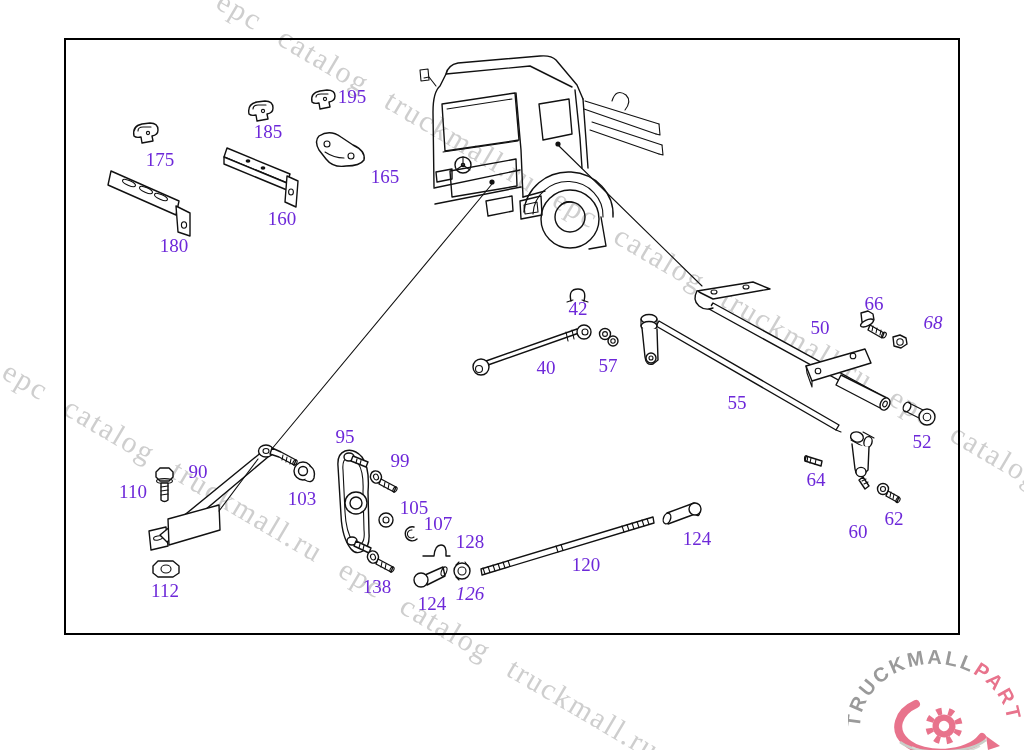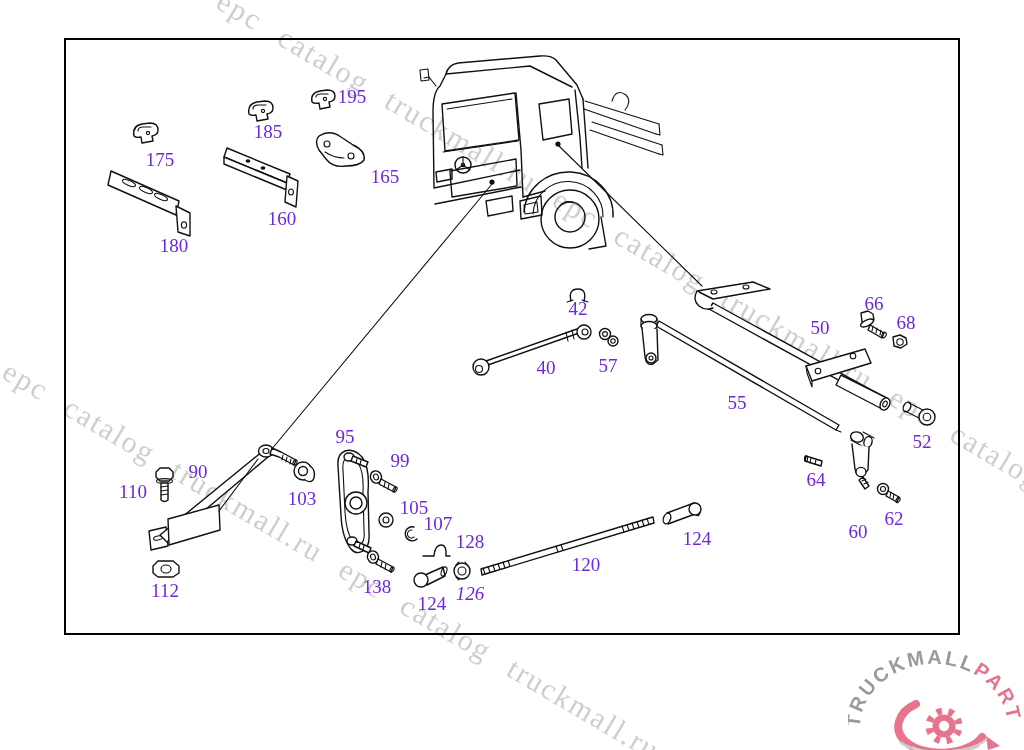--- a/index.html
+++ b/index.html
@@ -309,21 +309,21 @@
       <span class="part-label" style="left: 268px; top: 132px;">185</span>
       <span class="part-label" style="left: 282px; top: 219px;">160</span>
       <span class="part-label" style="left: 352px; top: 97px;">195</span>
       <span class="part-label" style="left: 385px; top: 177px;">165</span>
       <span class="part-label" style="left: 546px; top: 368px;">40</span>
       <span class="part-label" style="left: 578px; top: 309px;">42</span>
       <span class="part-label" style="left: 608px; top: 366px;">57</span>
       <span class="part-label" style="left: 737px; top: 403px;">55</span>
       <span class="part-label" style="left: 820px; top: 328px;">50</span>
       <span class="part-label" style="left: 874px; top: 304px;">66</span>
-      <span class="part-label" style="left: 906px; top: 323px;">68</span>
+      <span class="part-label" style="left: 933px; top: 323px; font-style: italic;">68</span>
       <span class="part-label" style="left: 922px; top: 442px;">52</span>
       <span class="part-label" style="left: 816px; top: 480px;">64</span>
       <span class="part-label" style="left: 858px; top: 500px; margin-top: 32px;">60</span>
       <span class="part-label" style="left: 894px; top: 519px;">62</span>
       <span class="part-label" style="left: 198px; top: 472px;">90</span>
       <span class="part-label" style="left: 133px; top: 492px;">110</span>
       <span class="part-label" style="left: 165px; top: 591px;">112</span>
       <span class="part-label" style="left: 302px; top: 499px;">103</span>
       <span class="part-label" style="left: 345px; top: 437px;">95</span>
       <span class="part-label" style="left: 400px; top: 461px;">99</span>

